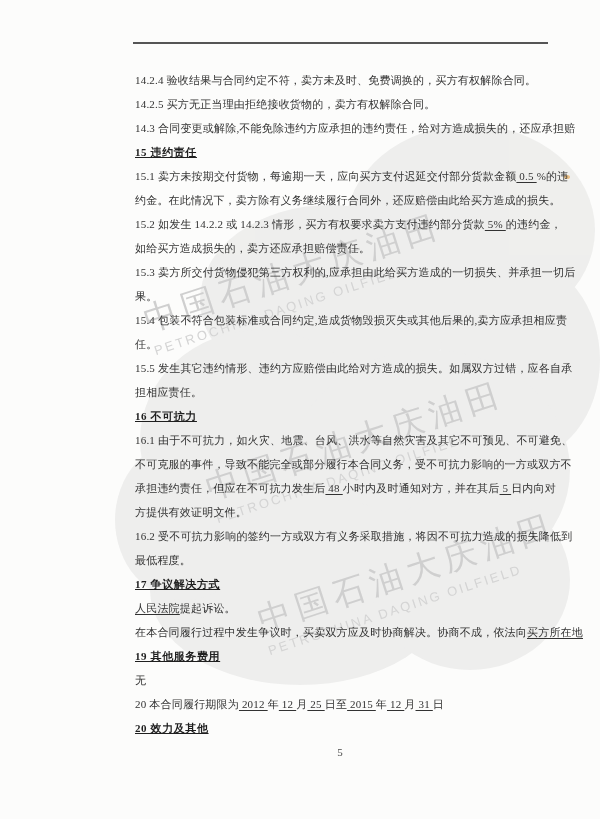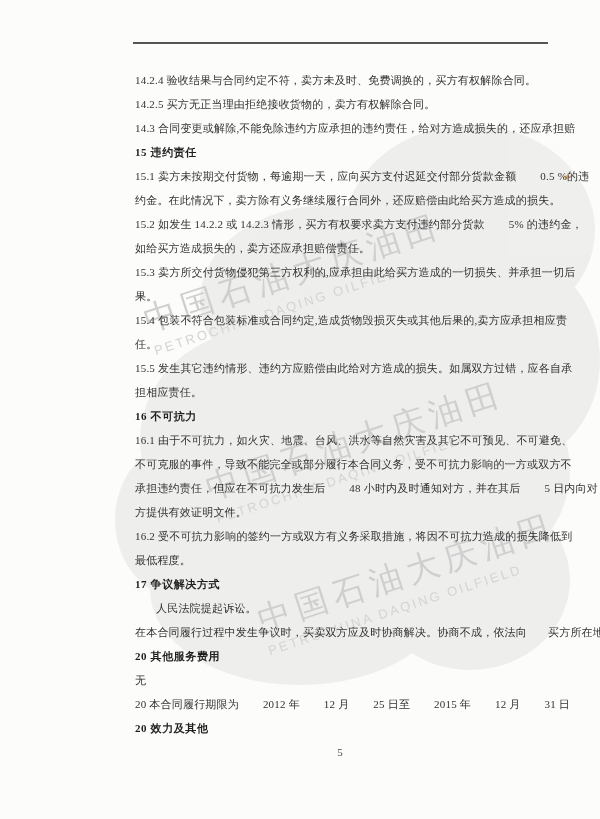--- a/index.html
+++ b/index.html
@@ -46,22 +46,22 @@
     left:133px;top:42px;width:415px;height:2px;
     background:rgba(62,62,62,0.88);
   }
   .content{
     position:absolute;z-index:2;
     left:135px;top:68px;width:416px;
     font-size:11px;color:#323232;
     letter-spacing:0.2px;
   }
   .line{height:24px;line-height:24px;white-space:nowrap;}
-  .line.heading{font-weight:bold;color:#1f1f1f;letter-spacing:0.6px;}
-  .u{text-underline-offset:2px;margin-left:21px;}
+  .line.heading{font-weight:bold;color:#1f1f1f;letter-spacing:0.6px;text-decoration:underline;}
+  .u{text-decoration:underline;text-underline-offset:2px;}
   .pagenum{
     position:absolute;z-index:2;
     left:330px;top:746px;width:20px;
     text-align:center;
     font-size:11px;color:#4a4a4a;
   }
   .speck{
     position:absolute;z-index:2;
     left:564px;top:175px;width:6px;height:4px;
     border-radius:50%;
@@ -120,20 +120,20 @@
       <div class="line heading"><span>16 不可抗力</span></div>
       <div class="line"><span>16.1 由于不可抗力，如火灾、地震、台风、洪水等自然灾害及其它不可预见、不可避免、</span></div>
       <div class="line"><span>不可克服的事件，导致不能完全或部分履行本合同义务，受不可抗力影响的一方或双方不</span></div>
       <div class="line"><span>承担违约责任，但应在不可抗力发生后</span><span class="u"> 48 </span><span>小时内及时通知对方，并在其后</span><span class="u"> 5 </span><span>日内向对</span></div>
       <div class="line"><span>方提供有效证明文件。</span></div>
       <div class="line"><span>16.2 受不可抗力影响的签约一方或双方有义务采取措施，将因不可抗力造成的损失降低到</span></div>
       <div class="line"><span>最低程度。</span></div>
       <div class="line heading"><span>17 争议解决方式</span></div>
       <div class="line"><span class="u">人民法院</span><span>提起诉讼。</span></div>
       <div class="line"><span>在本合同履行过程中发生争议时，买卖双方应及时协商解决。协商不成，依法向</span><span class="u">买方所在地</span></div>
-      <div class="line heading"><span>20 其他服务费用</span></div>
+      <div class="line heading"><span>19 其他服务费用</span></div>
       <div class="line"><span>无</span></div>
       <div class="line"><span>20 本合同履行期限为</span><span class="u"> 2012 </span><span>年</span><span class="u"> 12 </span><span>月</span><span class="u"> 25 </span><span>日至</span><span class="u"> 2015 </span><span>年</span><span class="u"> 12 </span><span>月</span><span class="u"> 31 </span><span>日</span></div>
       <div class="line heading"><span>20 效力及其他</span></div>
     </div>
 
   <div class="pagenum">5</div>
 </div>
 
 </body></html>

